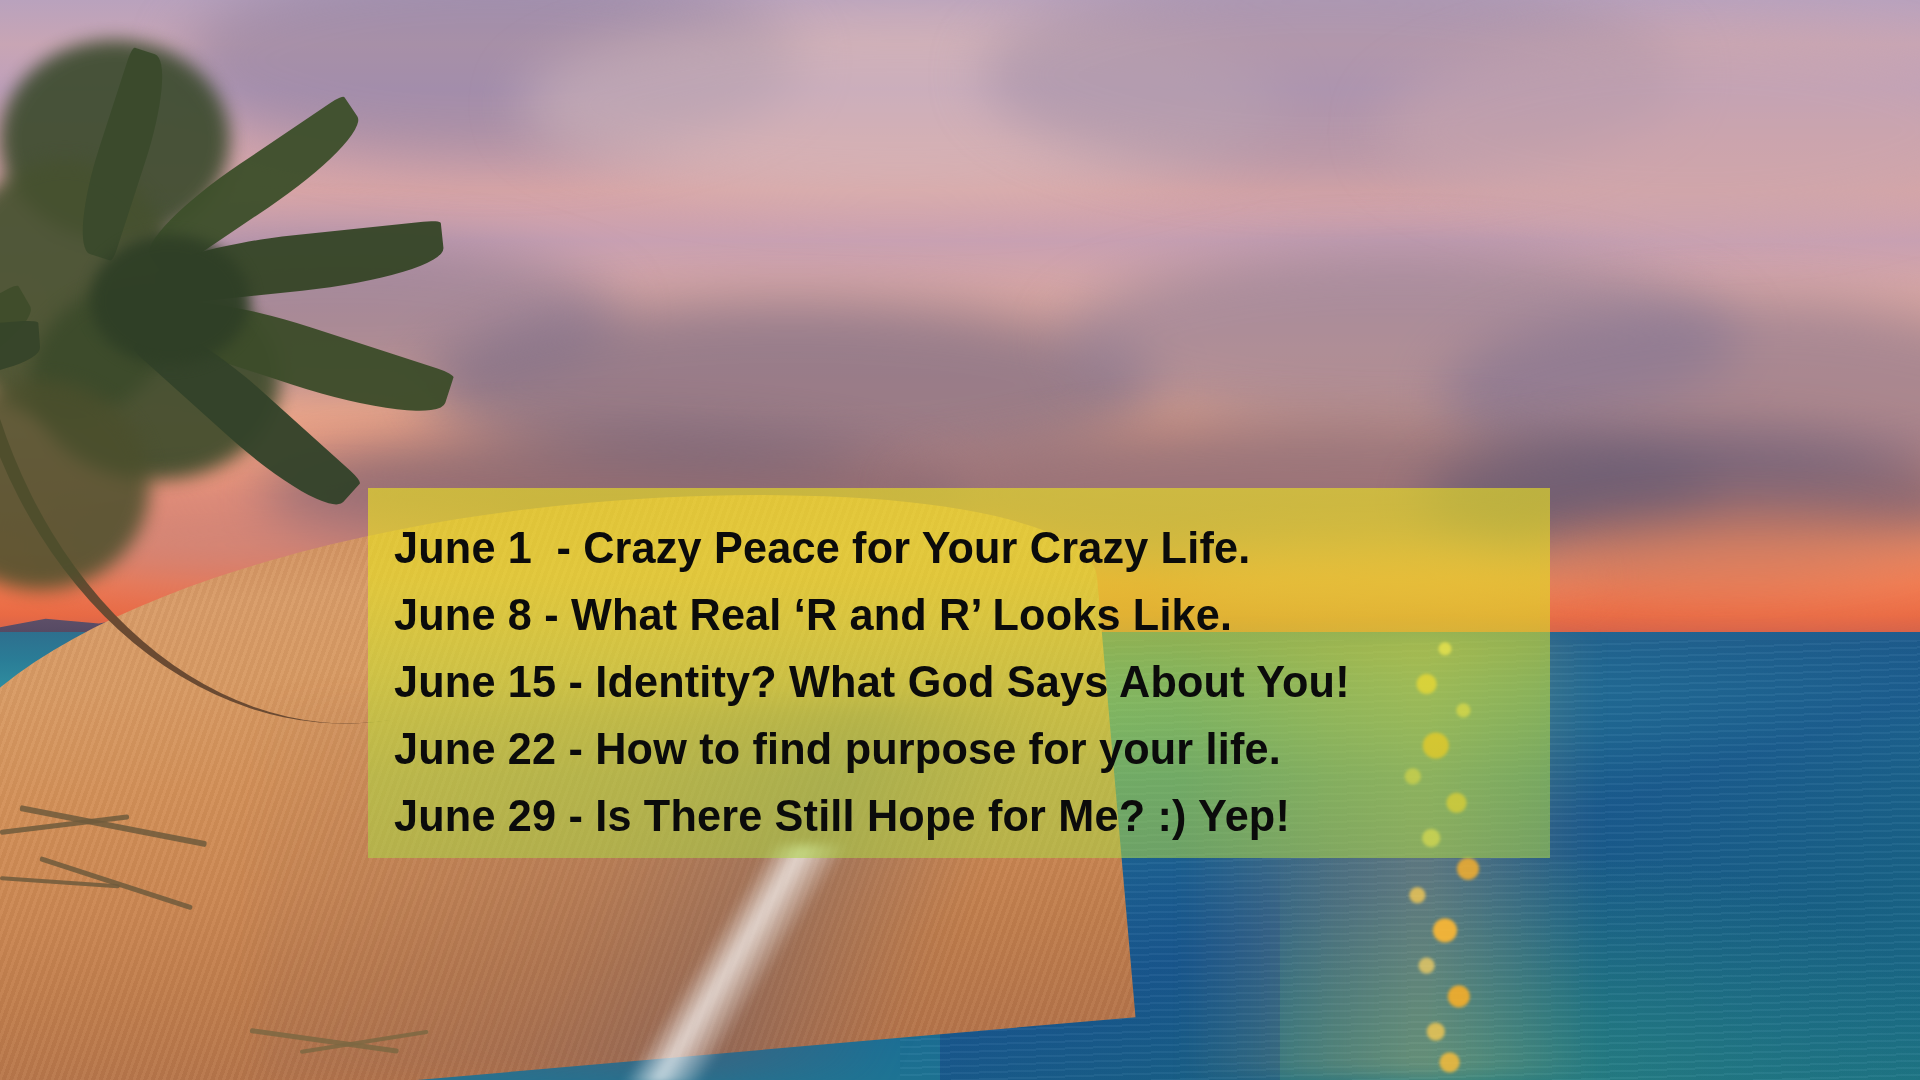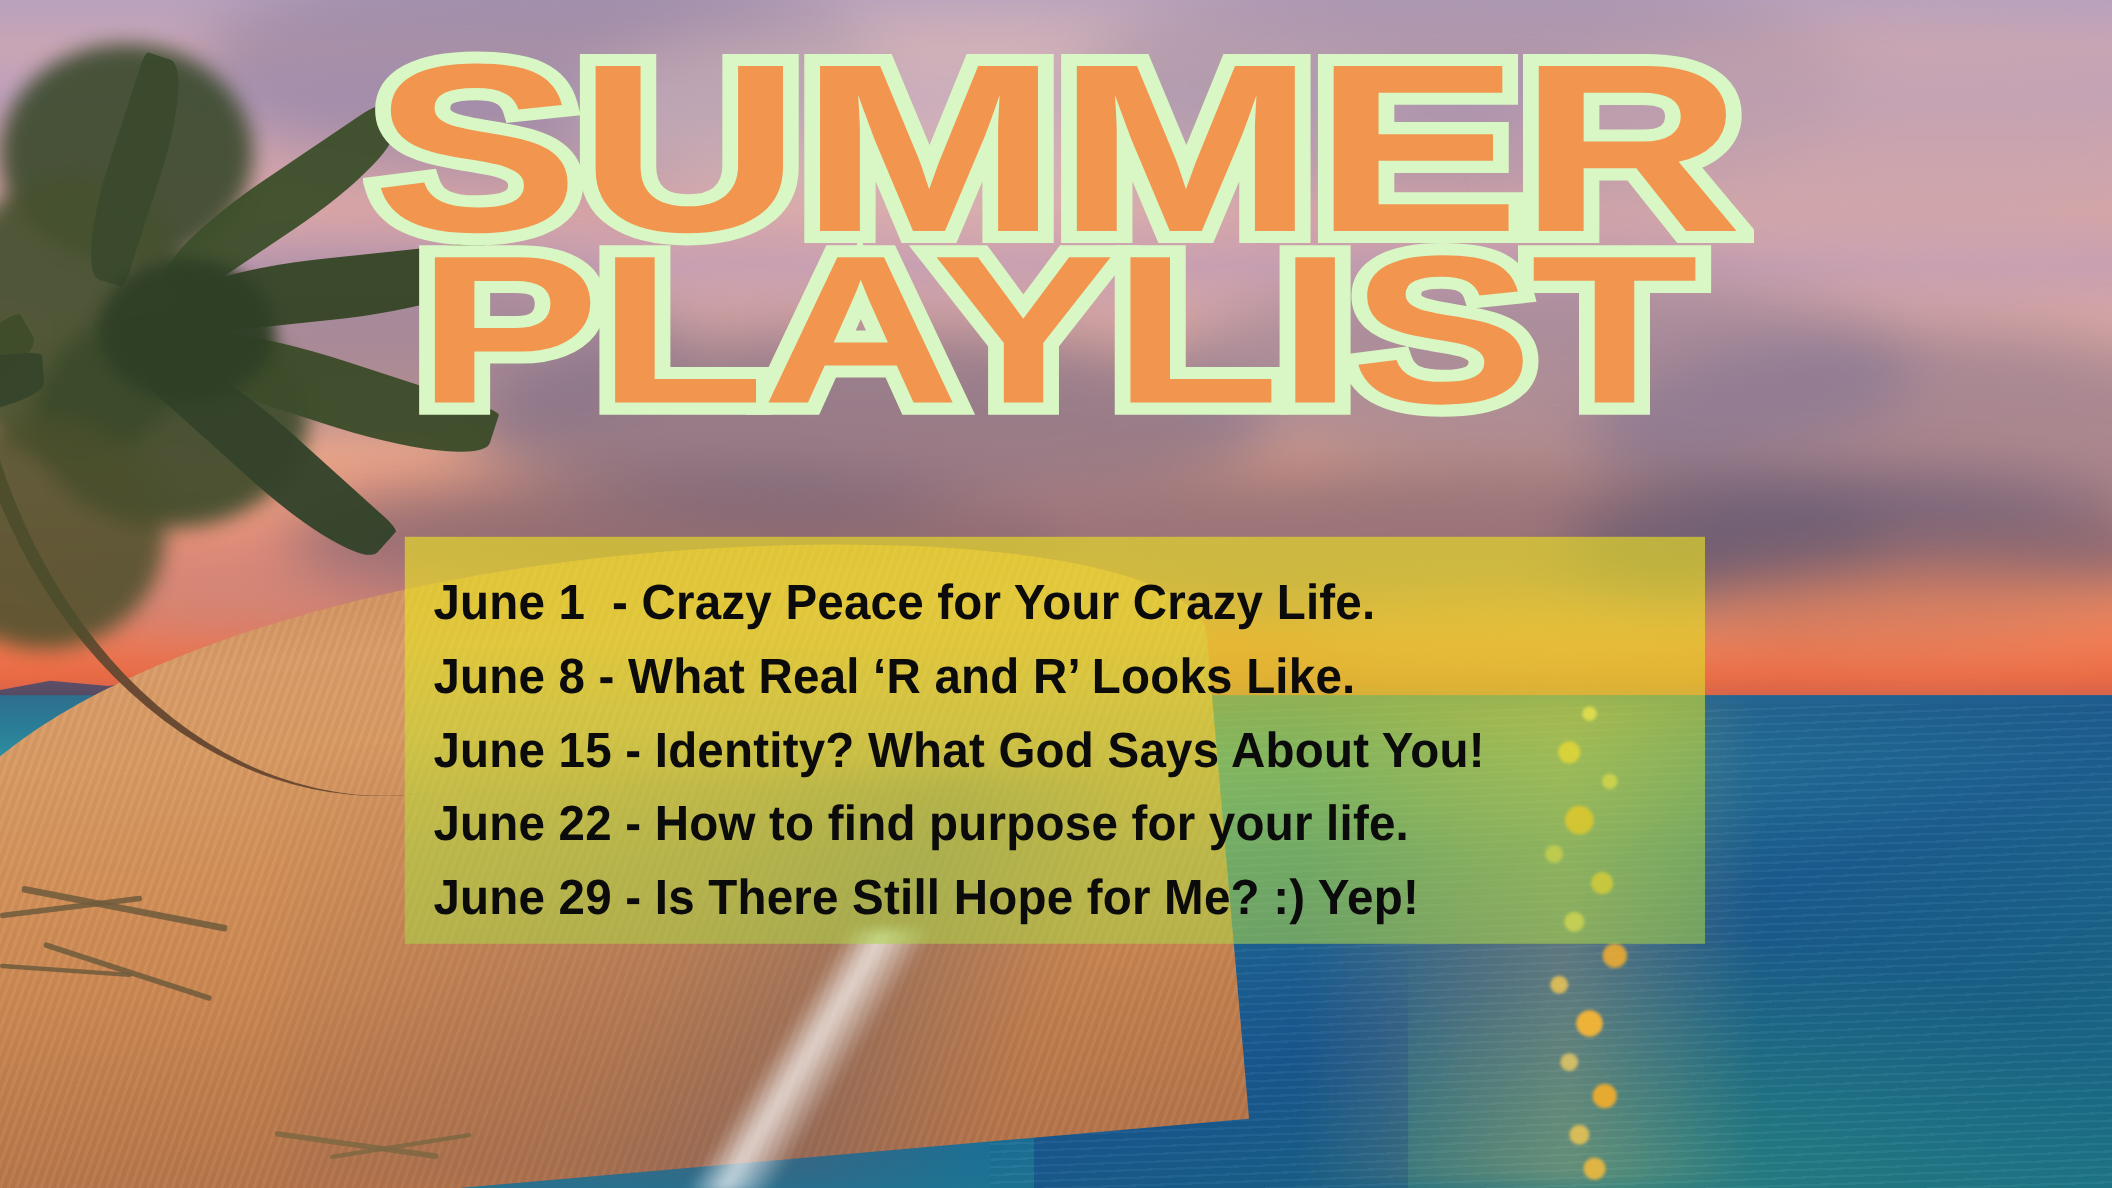--- a/index.html
+++ b/index.html
@@ -357,24 +357,20 @@
       <div class="frond" style="left:185px; top:270px; width:290px; height:56px; transform:rotate(-6deg);  background:#364628;"></div>
       <div class="frond" style="left:190px; top:300px; width:300px; height:60px; transform:rotate(18deg);  background:#3c4c2a;"></div>
       <div class="frond" style="left:180px; top:320px; width:260px; height:56px; transform:rotate(42deg);  background:#33432a;"></div>
       <div class="frond" style="left:120px; top:250px; width:210px; height:48px; transform:rotate(-72deg); background:#3a4a2c;"></div>
       <div class="frond" style="left:60px;  top:300px; width:230px; height:52px; transform:rotate(150deg); background:#3f4d2b;"></div>
       <div class="frond" style="left:70px;  top:340px; width:250px; height:54px; transform:rotate(176deg); background:#36452a;"></div>
       <div class="leafy" style="left:120px; top:255px; width:160px; height:130px; background:#2f3f26; opacity:.95;"></div>
     </div>
   </div>
 
-  <div class="title-wrap">
-    <span class="title-line l1">SUMMER</span>
-    <span class="title-line l2">PLAYLIST</span>
-  </div>
 
   <div class="list-panel">
     <div class="list-line">June 1  - Crazy Peace for Your Crazy Life.</div>
     <div class="list-line">June 8 - What Real ‘R and R’ Looks Like.</div>
     <div class="list-line">June 15 - Identity? What God Says About You!</div>
     <div class="list-line">June 22 - How to find purpose for your life.</div>
     <div class="list-line">June 29 - Is There Still Hope for Me? :) Yep!</div>
   </div>
 
 </div>

